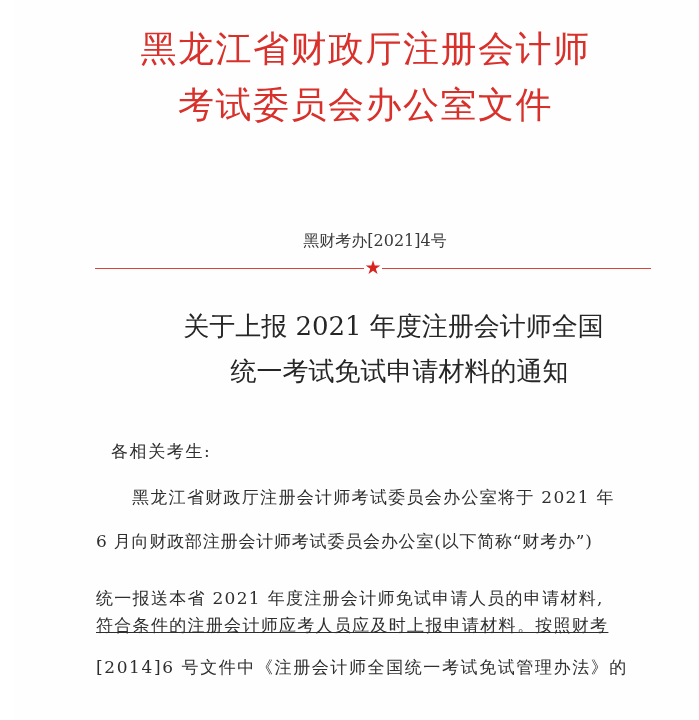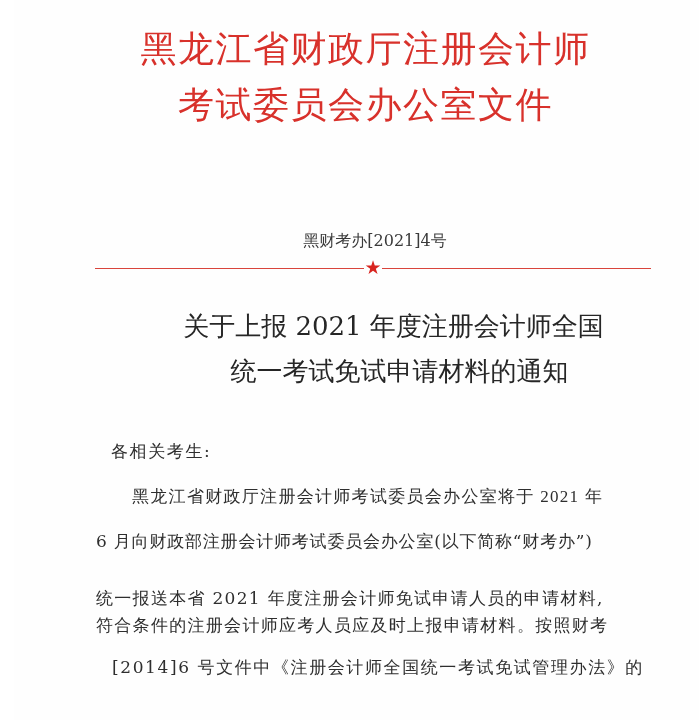--- a/index.html
+++ b/index.html
@@ -85,25 +85,25 @@
       position: absolute;
       left: 82px;
       width: 548px;
       font-size: 17px;
       color: #2e2e2e;
       line-height: 24px;
       white-space: nowrap;
       letter-spacing: 1.6px;
     }
     .salutation { top: 439px; margin-left: 15px; }
-    .b1 { top: 485px; left: 118px; letter-spacing: 1.3px; font-family: Liberation Serif, serif; }
+    .b1 { top: 485px; left: 118px; letter-spacing: 1.3px; }
     .b2 { top: 529px; letter-spacing: 0.8px; }
     .b3 { top: 571px; letter-spacing: 1.3px; margin-top: 15px; }
-    .b4 { top: 613px; letter-spacing: 1.3px; }
-    .b5 { top: 655px; letter-spacing: 1.6px; margin-left: 16px; }
+    .b4 { top: 613px; letter-spacing: 1.3px; text-decoration: underline; }
+    .b5 { top: 655px; letter-spacing: 1.6px; }
     .b6 { top: 695px; letter-spacing: 1.6px; }
   </style>
 </head>
 <body>
 
 <div class="page">
 
   <div class="red-head l1">黑龙江省财政厅注册会计师</div>
   <div class="red-head l2">考试委员会办公室文件</div>
 

